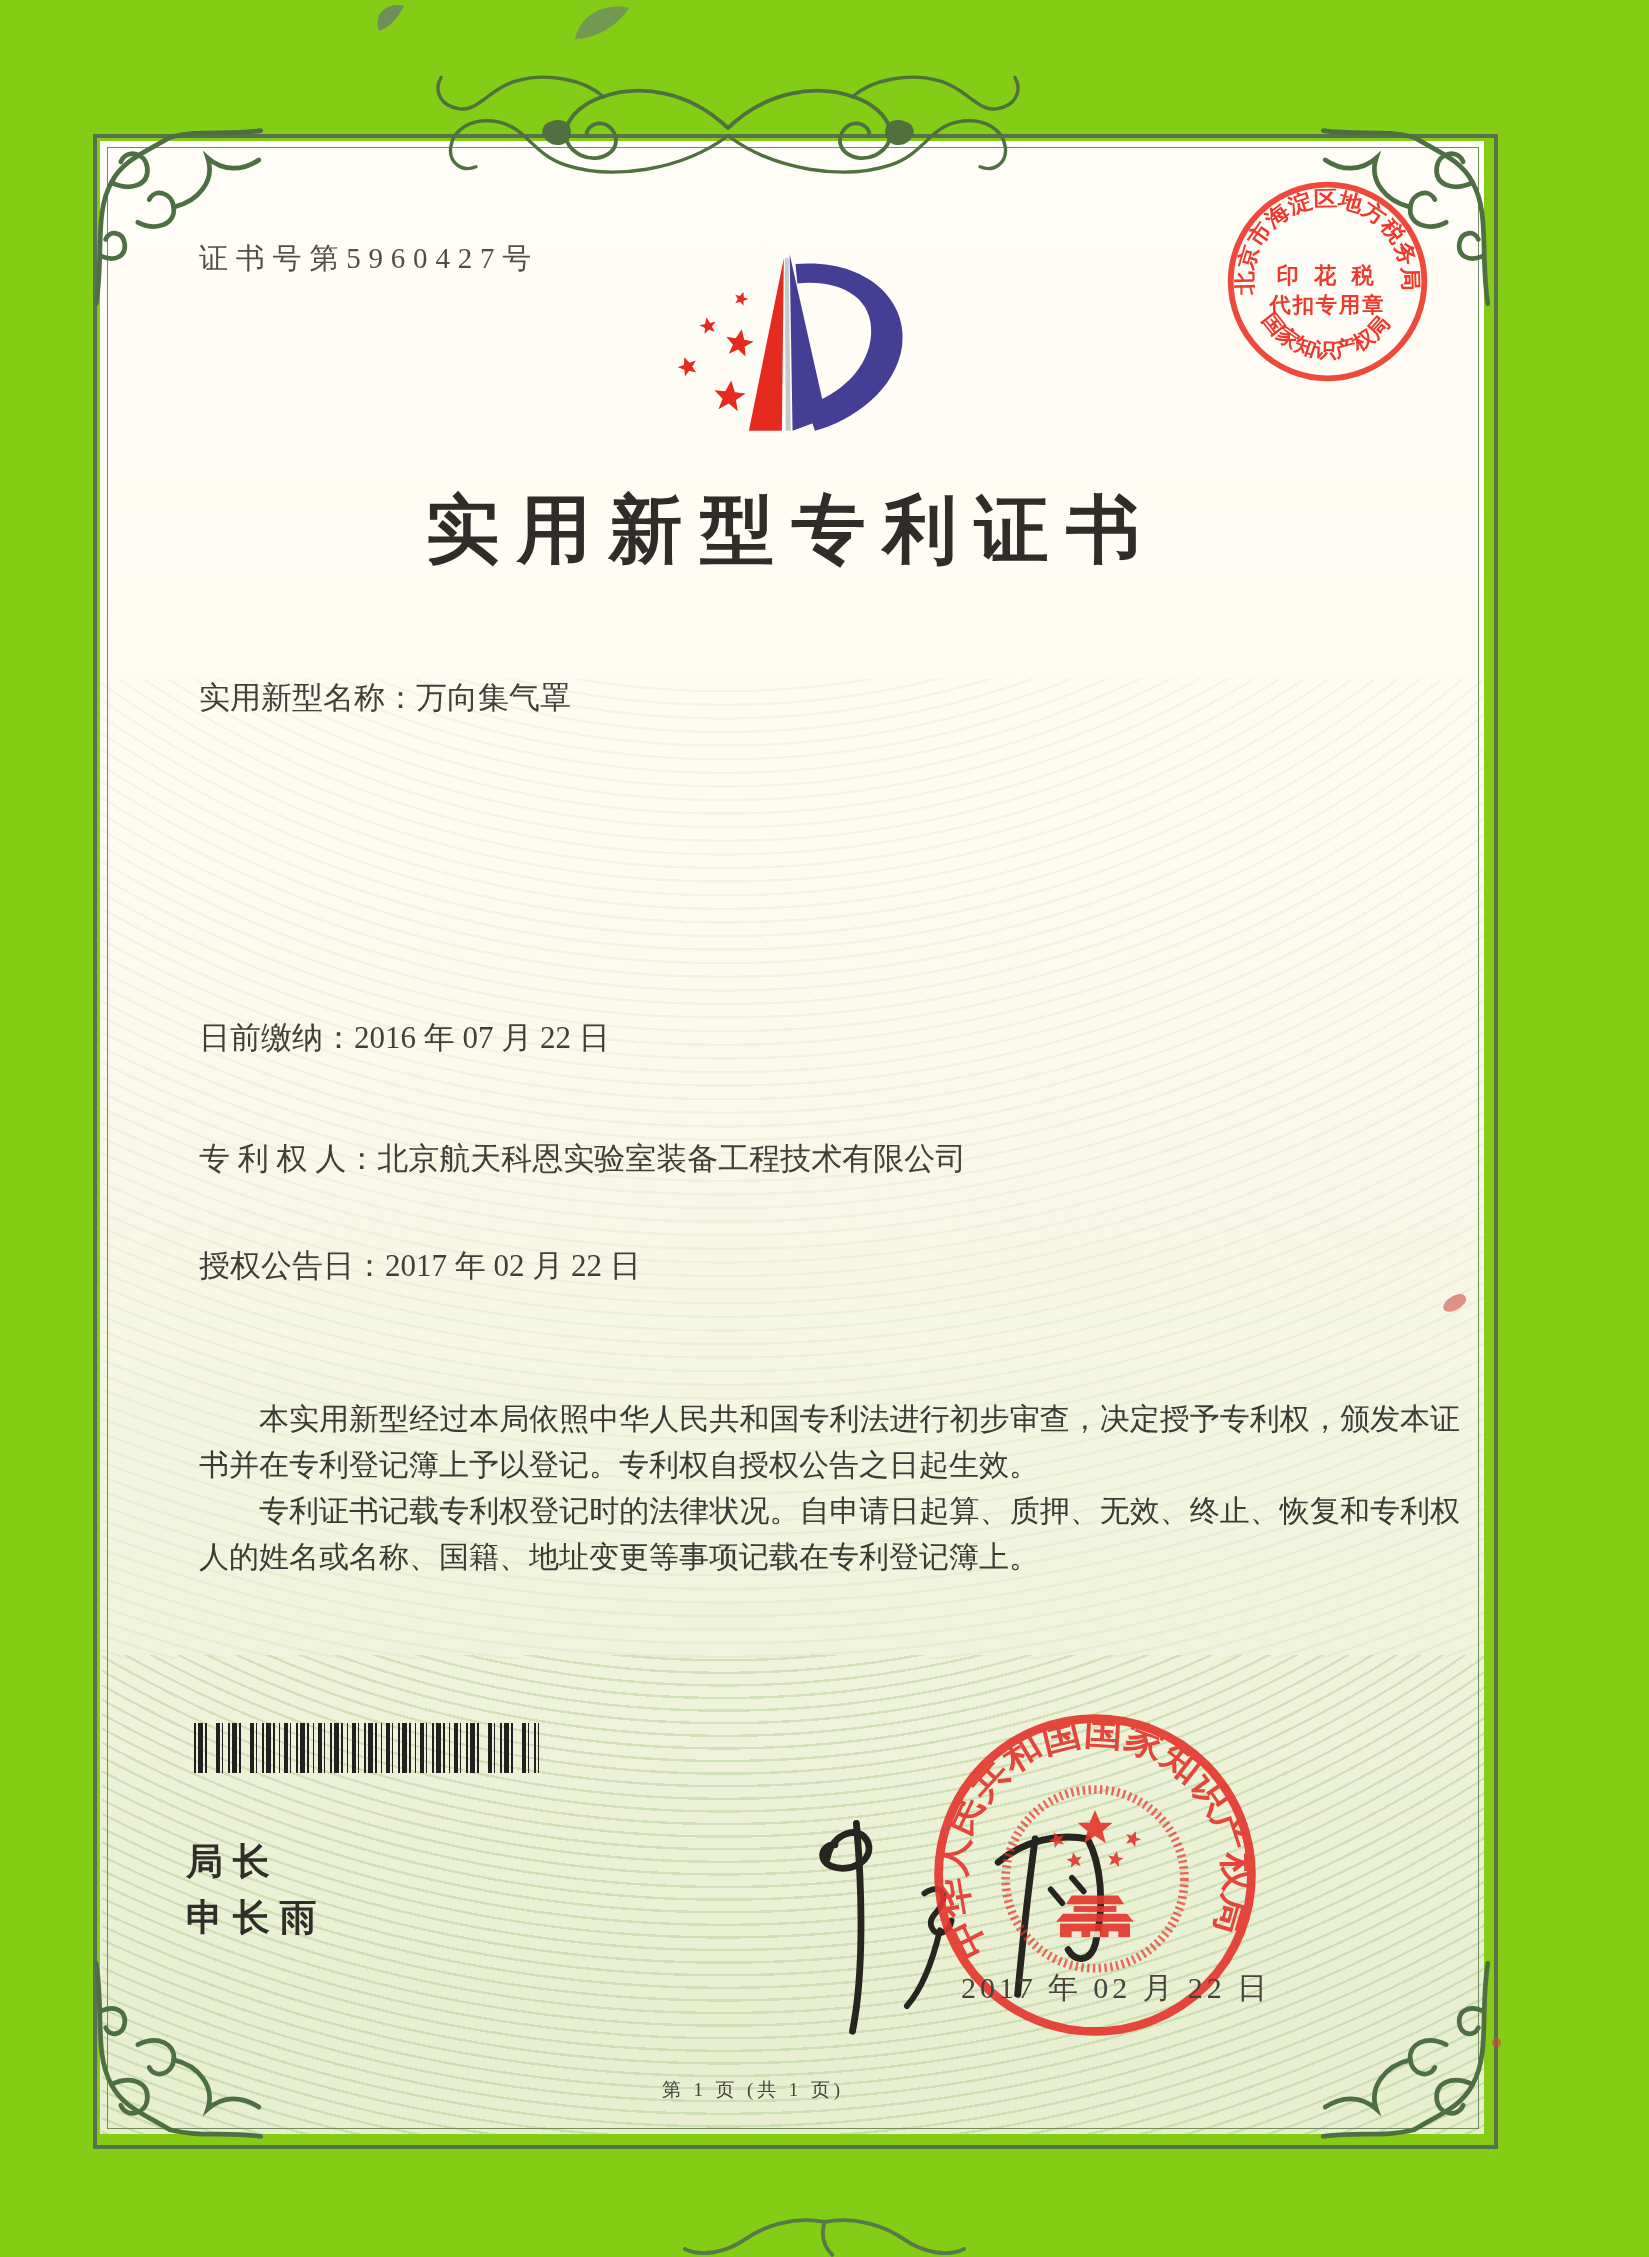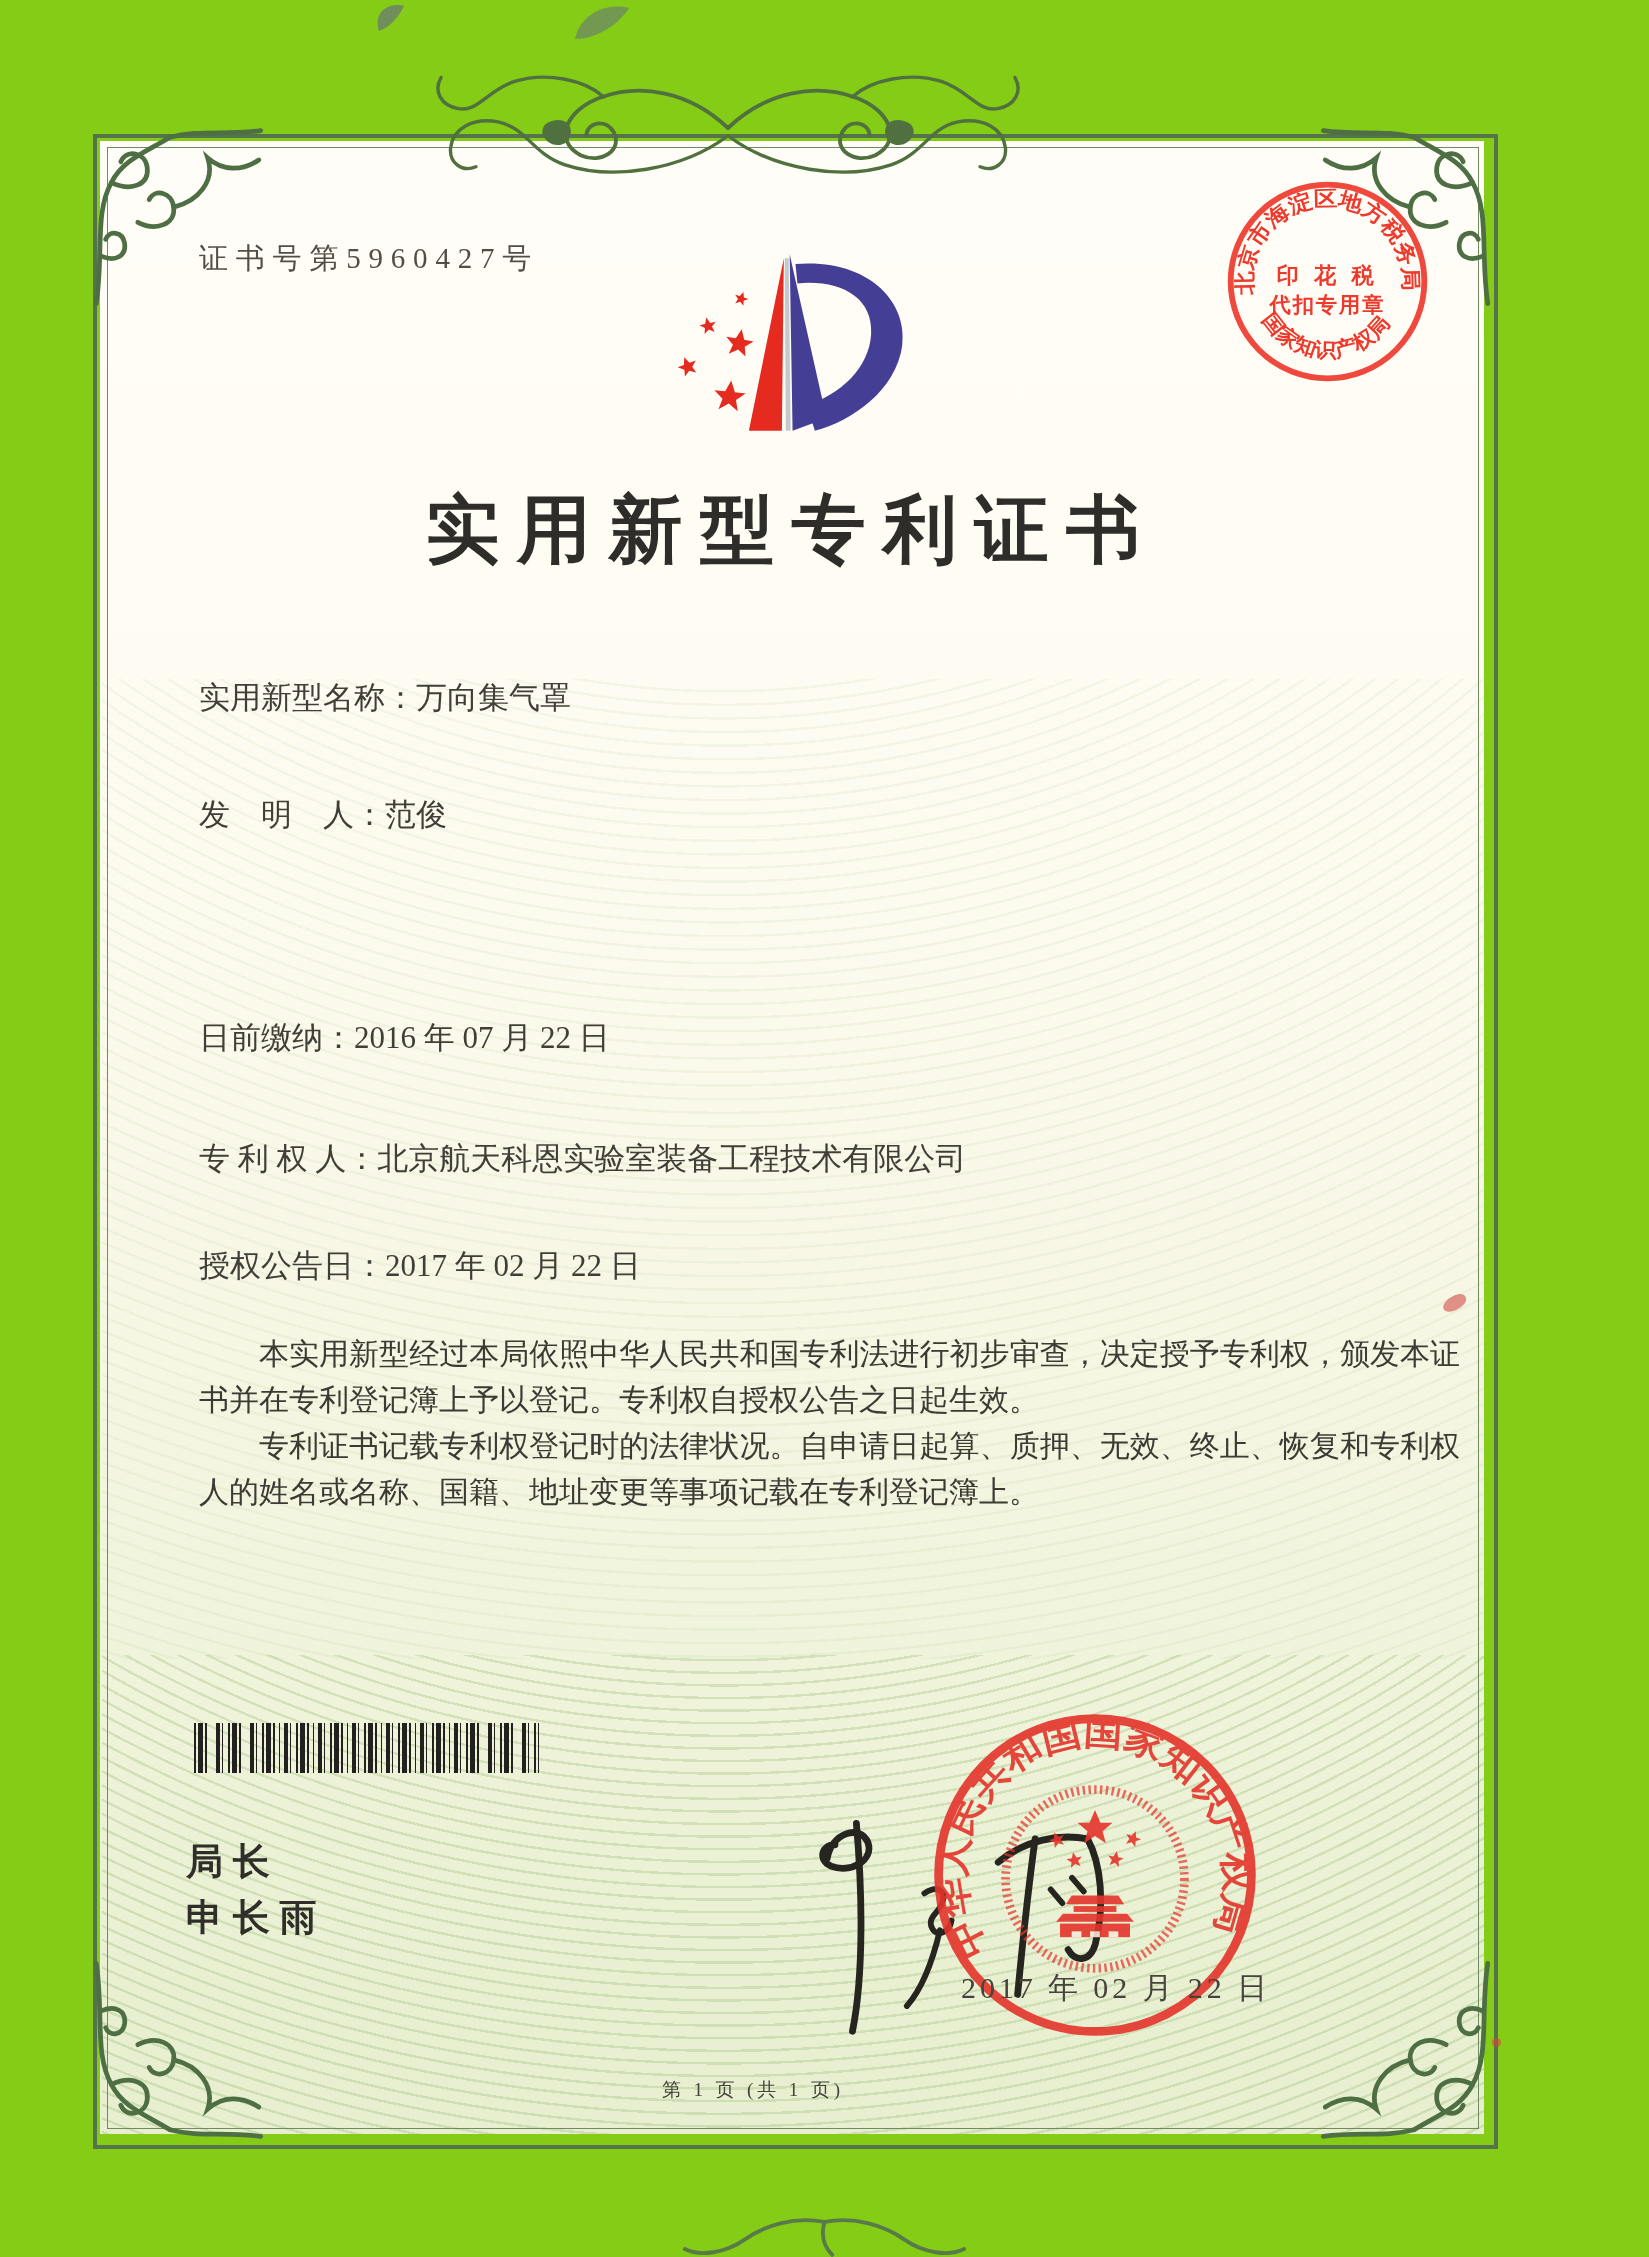--- a/index.html
+++ b/index.html
@@ -28,21 +28,21 @@
   .ornament{position:absolute;}
   .cert-no{position:absolute;left:199px;top:239px;font-size:29px;letter-spacing:7.8px;color:#514e46;}
   .logo{position:absolute;left:648px;top:229px;}
   .tax-stamp{position:absolute;left:1221px;top:175px;}
   .title{
     position:absolute;left:93px;top:481px;width:1397px;text-align:center;
     font-size:74px;font-weight:700;letter-spacing:17.5px;color:#2e2d29;
   }
   .field{position:absolute;left:199px;width:1271px;font-size:31px;color:#403e37;white-space:nowrap;}
   .f0{top:677px}.f1{top:794px}.f2{top:908px}.f3{top:1017px}.f4{top:1138px}.f5{top:1245px}
-  .body-text{position:absolute;left:199px;top:1331px;width:1261px;}
+  .body-text{position:absolute;left:199px;top:1396px;width:1261px;}
   .body-text p{margin:0;font-size:30px;line-height:46px;text-indent:2em;text-align:justify;color:#3b3a33;}
   .barcode{
     position:absolute;left:194px;top:1723px;width:345px;height:50px;
     background:repeating-linear-gradient(90deg,
       #22211f 0 1.9px,rgba(0,0,0,0) 1.9px 3.9px,
       #22211f 3.9px 8.7px,rgba(0,0,0,0) 8.7px 10.7px,
       #22211f 10.7px 12.6px,rgba(0,0,0,0) 12.6px 17.5px,
       #22211f 17.5px 18.4px,rgba(0,0,0,0) 18.4px 22px,
       #22211f 22px 26px,rgba(0,0,0,0) 26px 28px,
       #22211f 28px 29px,rgba(0,0,0,0) 29px 34px);
@@ -161,21 +161,20 @@
     <text font-size="21" fill="#ee3a2c" font-weight="700">
       <textPath href="#taxBottomArc" textLength="158" lengthAdjust="spacingAndGlyphs">国家知识产权局</textPath>
     </text>
     <text x="110" y="112" text-anchor="middle" font-size="23" letter-spacing="5" fill="#ee3a2c" font-weight="700">印 花 税</text>
     <text x="110" y="142" text-anchor="middle" font-size="22" letter-spacing="2" fill="#ee3a2c" font-weight="700">代扣专用章</text>
   </svg>
 
   <div class="title">实用新型专利证书</div>
 
   <div class="field f0"><span>实用新型名称：</span><span>万向集气罩</span></div>
-  <div class="field f1"><span>发　明　人：</span><span>范俊</span></div>
   <div class="field f3"><span>日前缴纳：</span><span>2016 年 07 月 22 日</span></div>
   <div class="field f4"><span>专 利 权 人：</span><span>北京航天科恩实验室装备工程技术有限公司</span></div>
   <div class="field f5"><span>授权公告日：</span><span>2017 年 02 月 22 日</span></div>
 
   <div class="body-text">
     <p>本实用新型经过本局依照中华人民共和国专利法进行初步审查，决定授予专利权，颁发本证书并在专利登记簿上予以登记。专利权自授权公告之日起生效。</p>
     <p>专利证书记载专利权登记时的法律状况。自申请日起算、质押、无效、终止、恢复和专利权人的姓名或名称、国籍、地址变更等事项记载在专利登记簿上。</p>
   </div>
 
   <div class="barcode"></div>

